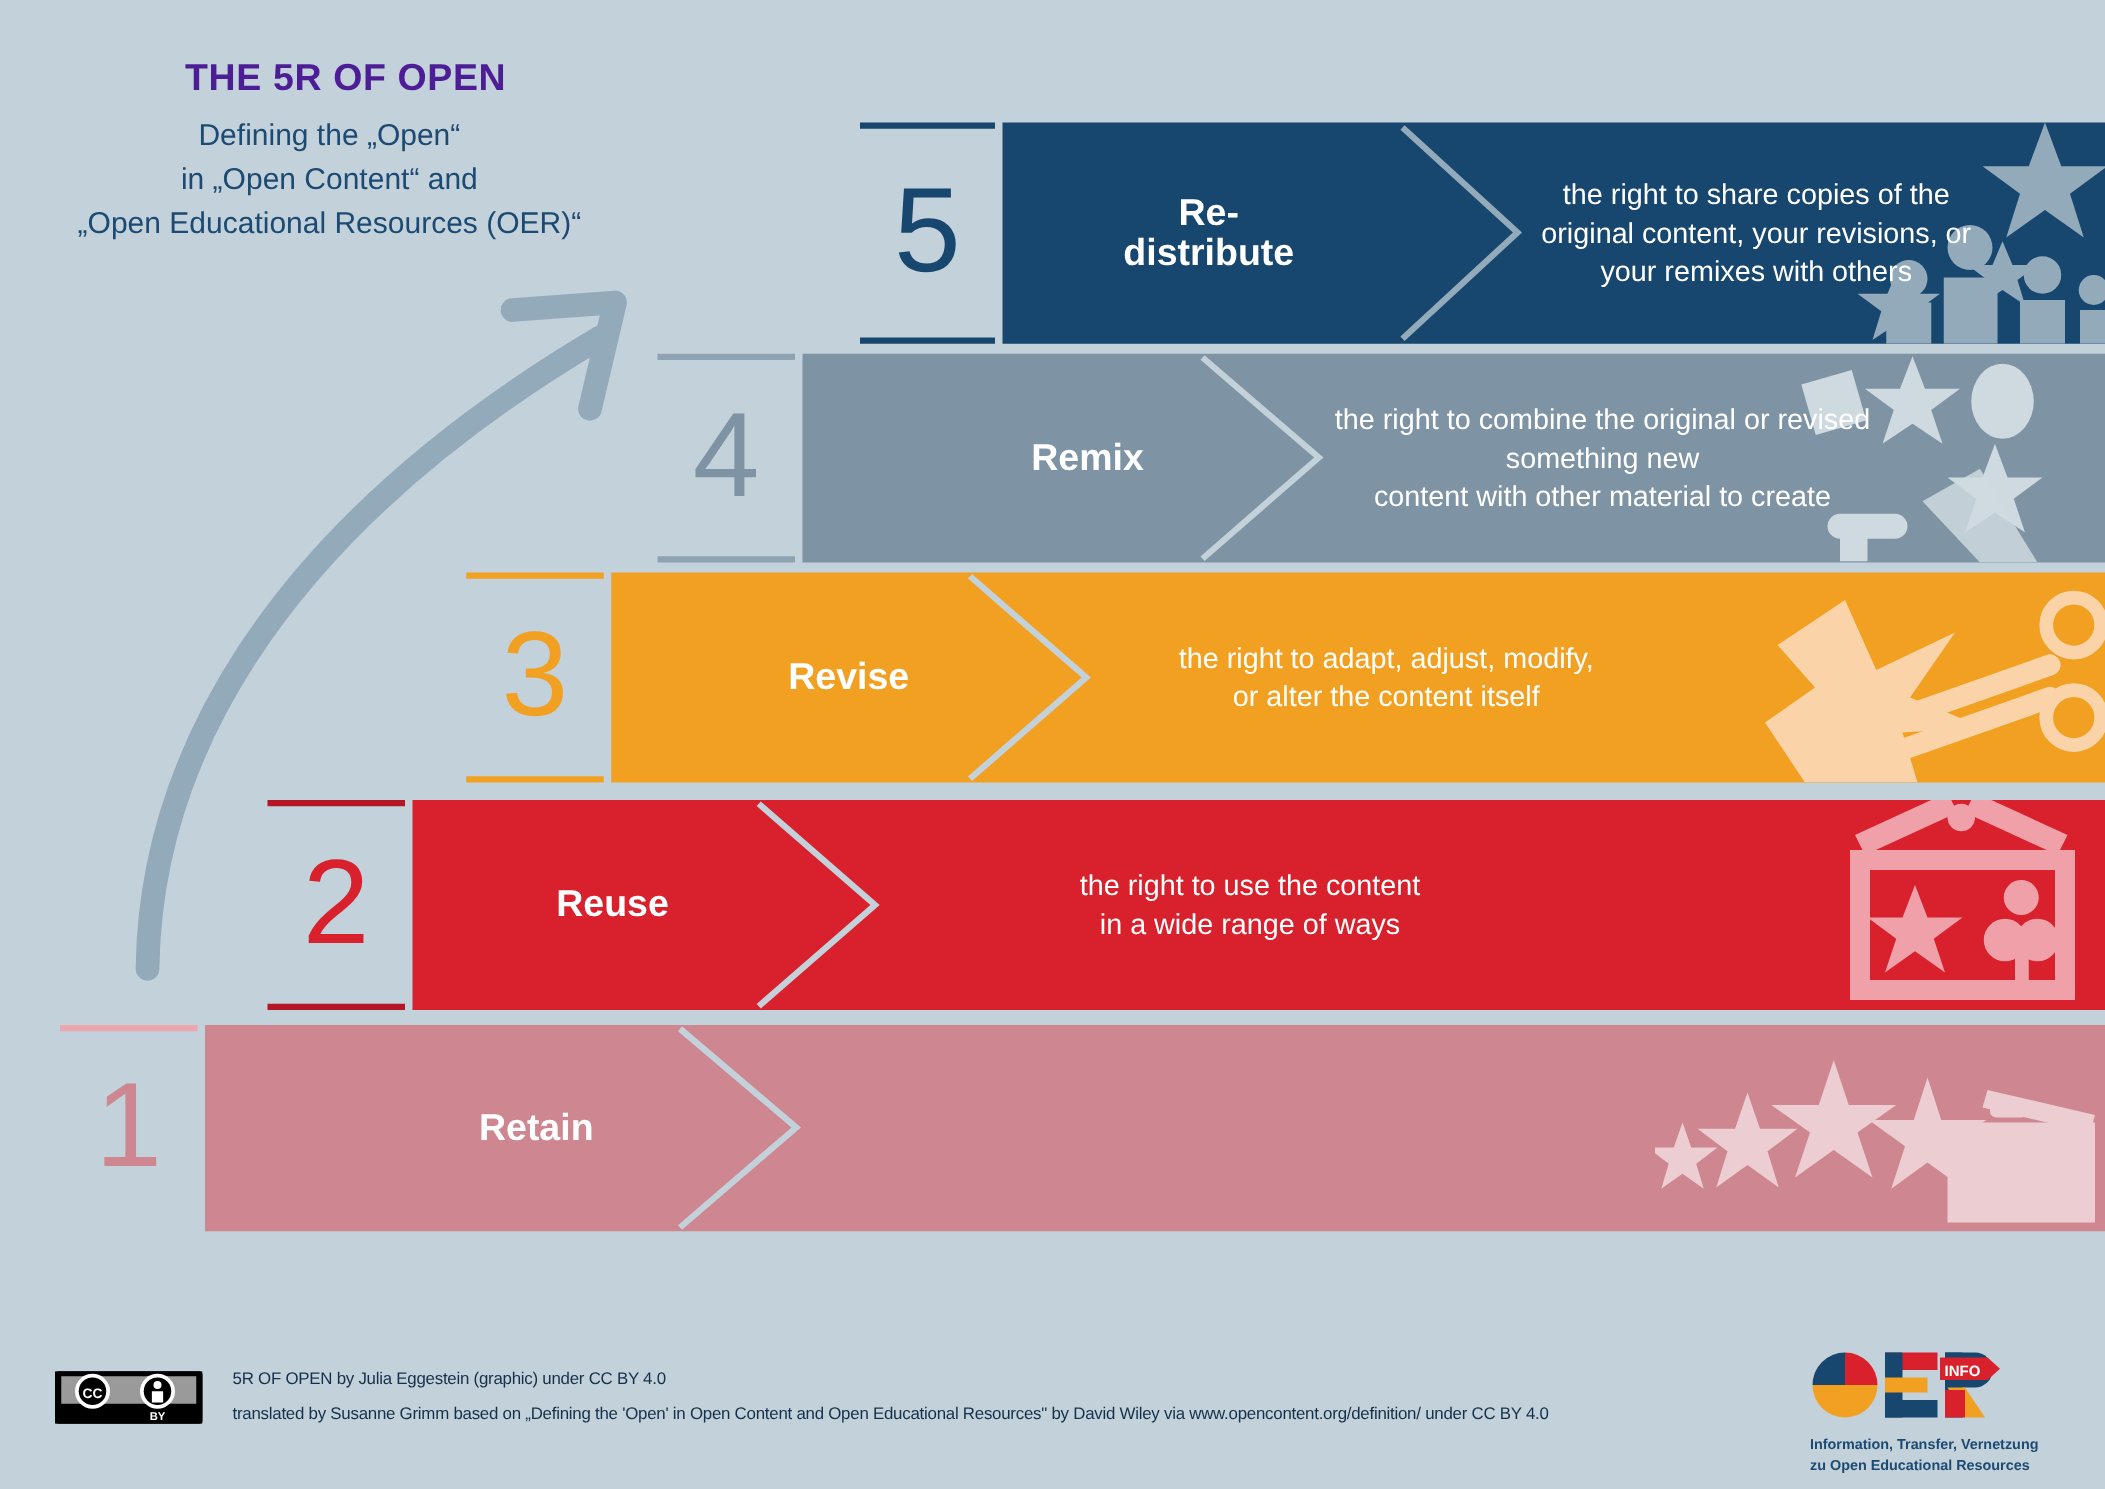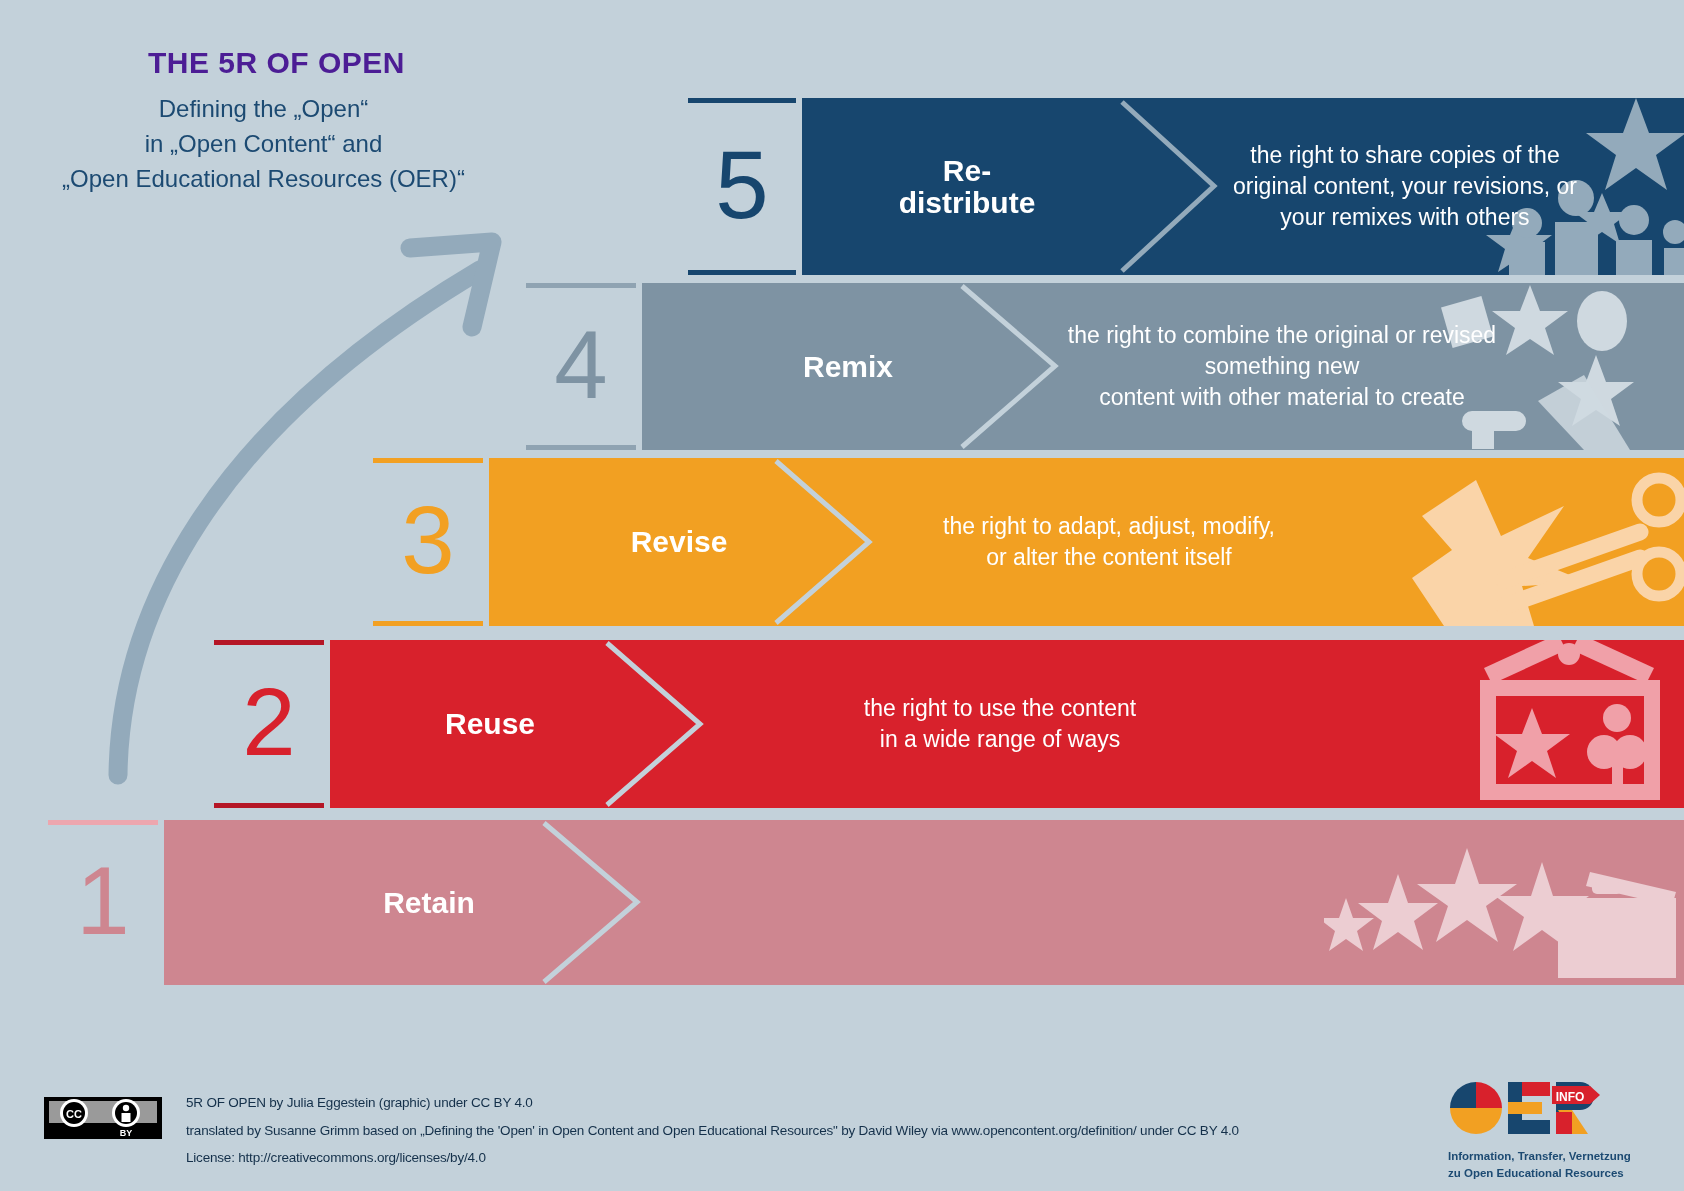--- a/index.html
+++ b/index.html
@@ -145,21 +145,21 @@
       <svg class="artwork" width="250" height="167" viewBox="0 0 250 167">
         <g fill="#cfd9e0">
           <rect x="12" y="18" width="42" height="42" transform="rotate(-16 33 39)"></rect>
           <polygon points="96,2 106,28 134,28 111,45 120,72 96,56 72,72 81,45 58,28 86,28"></polygon>
           <ellipse cx="168" cy="38" rx="25" ry="30"></ellipse>
           <polygon points="162,72 172,99 200,99 177,116 186,143 162,127 138,143 147,116 124,99 152,99"></polygon>
           <path d="M104 118 L150 92 L196 167 L150 167 Z" opacity="0.85"></path>
           <path d="M60 128 h22 a10 10 0 0 1 0 20 h-22 v18 h-22 v-18 a10 10 0 0 1 0 -20 h22 z"></path>
         </g>
       </svg>
-      <div class="bar-label" style="left:46px; top:0; width:320px; height:100%;text-align:center;">
+      <div class="bar-label" style="left:68px; top:0; width:320px; height:100%;text-align:center;">
         <div>Remix</div>
       </div>
       <svg class="chev" style="left:305px;" width="130" height="167" viewBox="0 0 130 167">
         <polyline points="15,3 108,83 15,164" fill="none" stroke="#c3d1da" stroke-width="5"></polyline>
       </svg>
       <div class="bar-desc" style="left:380px; top:0; width:520px; height:100%;">
         <div>
           <div>the right to combine the original or revised</div>
           <div>something new</div>
           <div>content with other material to create</div>
@@ -271,21 +271,20 @@
       <circle cx="82" cy="16" r="11" fill="#000"></circle>
       <circle cx="82" cy="11" r="3.2" fill="#fff"></circle>
       <path d="M77.5 16 h9 v9 h-9 z" fill="#fff"></path>
       <text x="82" y="39" font-size="9" font-weight="bold" fill="#fff" text-anchor="middle" font-family="Liberation Sans, sans-serif">BY</text>
     </svg>
   </div>
 
   <div class="foot-text">
     <div>5R OF OPEN by Julia Eggestein (graphic) under CC BY 4.0</div>
     <div>translated by Susanne Grimm based on „Defining the 'Open' in Open Content and Open Educational Resources" by David Wiley via www.opencontent.org/definition/ under CC BY 4.0</div>
-    <div>License: http://creativecommons.org/licenses/by/4.0</div>
   </div>
 
   <svg class="oer-logo" width="160" height="68" viewBox="0 0 160 68">
 
     <path d="M28 4 A26 26 0 0 0 2 30 L28 30 Z" fill="#17466e"></path>
     <path d="M28 4 A26 26 0 0 1 54 30 L28 30 Z" fill="#d8212c"></path>
     <path d="M2 30 A26 26 0 0 0 28 56 L28 30 Z" fill="#f2a022"></path>
     <path d="M54 30 A26 26 0 0 1 28 56 L28 30 Z" fill="#f2a022"></path>
 
     <rect x="60" y="4" width="42" height="14" fill="#d8212c"></rect>

